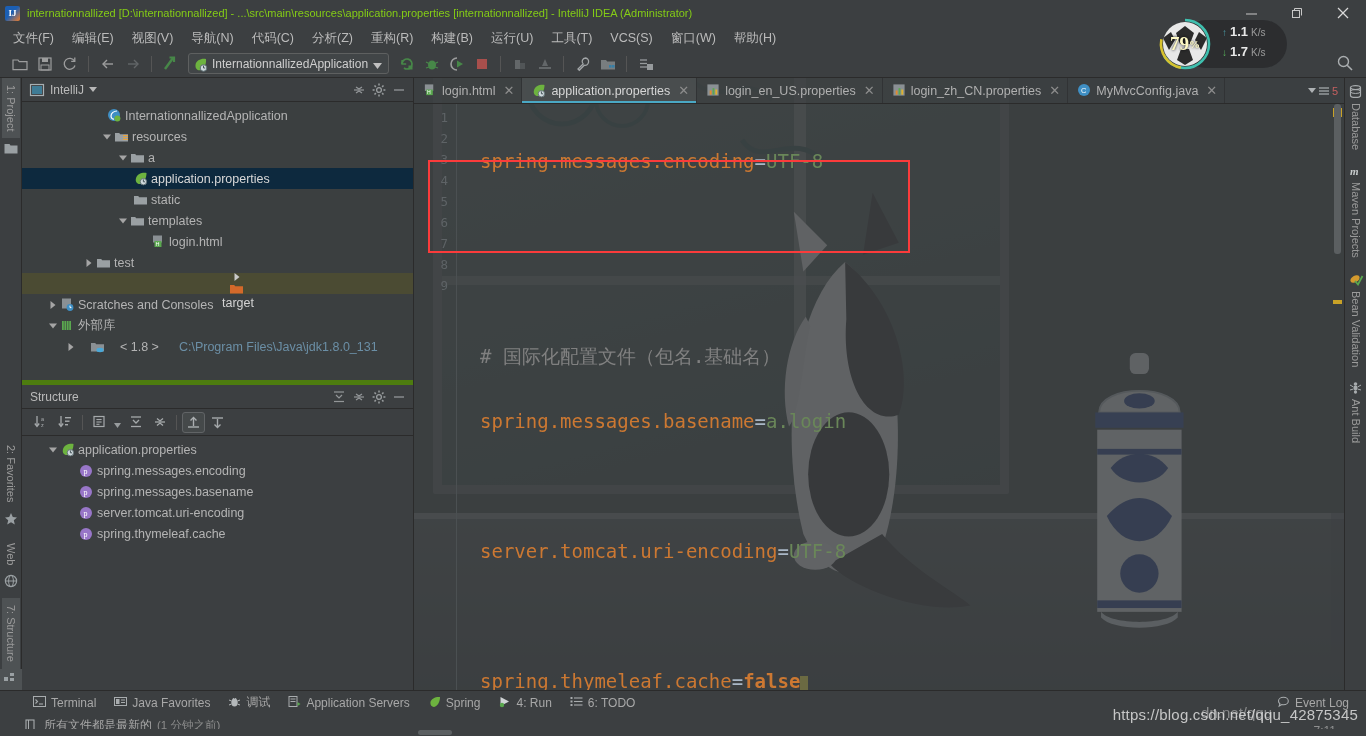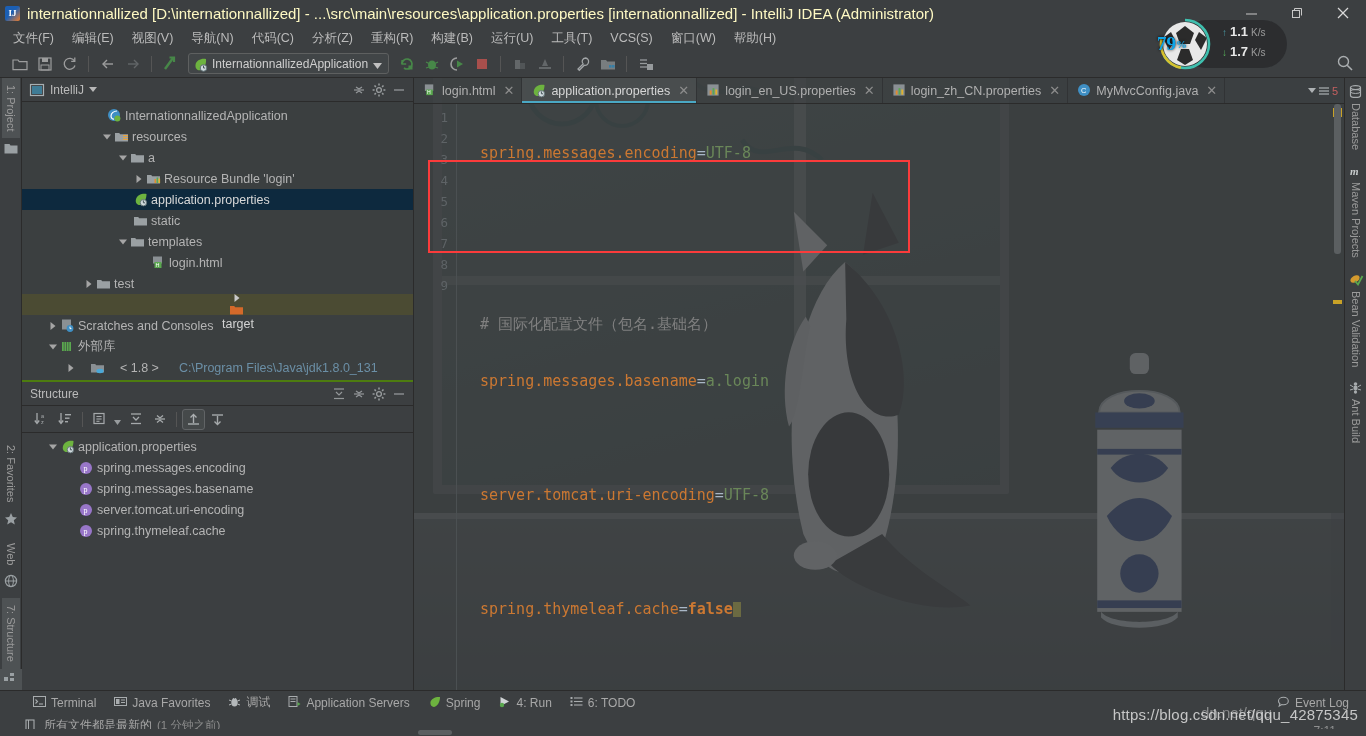--- a/index.html
+++ b/index.html
@@ -27,21 +27,21 @@
   }
   .ij-logo {
     width: 15px; height: 15px; margin-right: 7px;
     background: linear-gradient(135deg,#1b5fb4 0%,#1b5fb4 45%,#f07d29 100%);
     border-radius: 2px;
     display: flex; align-items: center; justify-content: center;
     font-size: 9px; color: #fff; font-weight: bold;
     font-family: "Liberation Serif", serif;
   }
   .title-text {
-    font-size: 15px; color: #fef9c3; white-space: nowrap;
+    font-size: 11px; color: #84cc16; white-space: nowrap;
   }
   .win-buttons {
     position: absolute; right: 0; top: 0;
     display: flex; height: 26px;
   }
   .win-btn {
     width: 46px; height: 26px;
     display: flex; align-items: center; justify-content: center;
     color: #c8c8c8; font-size: 13px;
   }
@@ -150,21 +150,21 @@
     color: #9a9a9a; font-size: 8px;
   }
   .tlabel { color: #b4b4b4; margin-left: 3px; }
   .tlabel.muted { color: #6b8fa6; }
   .ticon { width: 16px; height: 16px; display:flex; align-items:center; justify-content:center; }
 
   
   .structpanel {
     height: 310px; min-height: 310px;
     display: flex; flex-direction: column;
-    border-top: 2px solid #4d7c0f;
+    border-top: 5px solid #4d7c0f;
     background: #3c3f41;
   }
   .struct-toolbar {
     height: 27px; min-height:27px;
     display: flex; align-items: center; gap: 1px;
     padding-left: 8px;
     border-bottom: 1px solid #2b2b2b;
   }
   .st-ico {
     width: 23px; height: 21px;
@@ -213,21 +213,21 @@
     font-size: 12.5px;
     color: #5e6366;
     position: relative; z-index: 12;
   }
   .gline { height: 21px; line-height: 21px; padding-right: 8px; }
   .code {
     flex: 1; position: relative; z-index: 12;
     padding-top: 3px;
     padding-left: 24px;
     font-family: "DejaVu Sans Mono", monospace;
-    font-size: 15px;
+    font-size: 19px;
     white-space: pre;
   }
   .cline { height: 21px; line-height: 21px; }
   .k-key { color: #cc7832; }
   .k-val { color: #6a8759; }
   .k-eq  { color: #a9b7c6; }
   .k-com { color: #808080; }
   .k-bool{ color: #cc7832; font-weight: bold; }
   .caret {
     display:inline-block; width:8px; height:15px;
@@ -344,22 +344,22 @@
   }
   .netrow { display:flex; align-items:baseline; gap:3px; height:20px; }
   .netrow .arw { font-size: 10px; }
   .netrow .num { font-size: 13px; color: #e8e8e8; font-weight: bold; }
   .netrow .unit { font-size: 10px; color: #9c9c9c; }
   .ballicon {
     position: absolute; left: 1157px; top: 16px;
     width: 56px; height: 56px; z-index: 61;
   }
   .ball-pct {
-    position:absolute; inset:0; display:flex; align-items:center; 
-    font-size: 19px; font-weight: bold; color: #0ea5e9;
+    position:absolute; inset:0; display:flex; align-items:center; justify-content:center;
+    font-size: 19px; font-weight: bold; color: #fef9c3;
     font-family: "Liberation Serif", serif;
     text-shadow: 0 0 3px #000;
   }
   .ball-pct small { font-size: 11px; }
 
   
   .watermark {
     position: absolute; right: 8px; bottom: 13px;
     font-size: 15px; color: rgba(222,222,222,.85);
     z-index: 62; white-space: nowrap;
@@ -669,36 +669,20 @@
               </svg>
           </span>
           <span class="ticon">
             <svg width="15" height="15" viewBox="0 0 15 15">
                 <path d="M1 4h4.2l1 1.3H14v7.2H1z" fill="#9aa0a3"></path>
               </svg>
           </span>
           <span class="tlabel">a</span>
         </div>
 
-        <div class="trow" style="padding-left:110px;">
-          <span class="arrow">
-            <svg width="6" height="8" viewBox="0 0 6 8">
-                <polygon points="0.5,0 5.5,4 0.5,8" fill="#a5a5a5"></polygon>
-              </svg>
-          </span>
-          <span class="ticon">
-            <svg width="15" height="15" viewBox="0 0 15 15">
-                <path d="M1 4h4.2l1 1.3H14v7.2H1z" fill="#9aa0a3"></path>
-                <rect x="8.5" y="8" width="1.6" height="4" fill="#e08c2e"></rect>
-                <rect x="10.6" y="6.5" width="1.6" height="5.5" fill="#5aa84f"></rect>
-                <rect x="12.5" y="7.6" width="1.6" height="4.4" fill="#e0b22e"></rect>
-              </svg>
-          </span>
-          <span class="tlabel">Resource Bundle 'login'</span>
-        </div>
 
         <div class="trow sel" style="padding-left:110px;">
           <span class="ticon">
             <svg width="15" height="15" viewBox="0 0 15 15">
                 <path d="M13.5 2C9.5 1.2 3.4 3 2.8 8c-.4 3.4 1.9 5.2 4.2 5 3.8-.4 6.6-6 6.5-11z" fill="#6db33f"></path>
                 <circle cx="10.4" cy="10.7" r="3.2" fill="#cfd8dc" stroke="#5d6e72" stroke-width=".9"></circle>
                 <path d="M10.4 8.4v2.4h1.7" stroke="#46555a" stroke-width="1" fill="none"></path>
               </svg>
           </span>
           <span class="tlabel" style="color:#d8d8d8;">application.properties</span>

